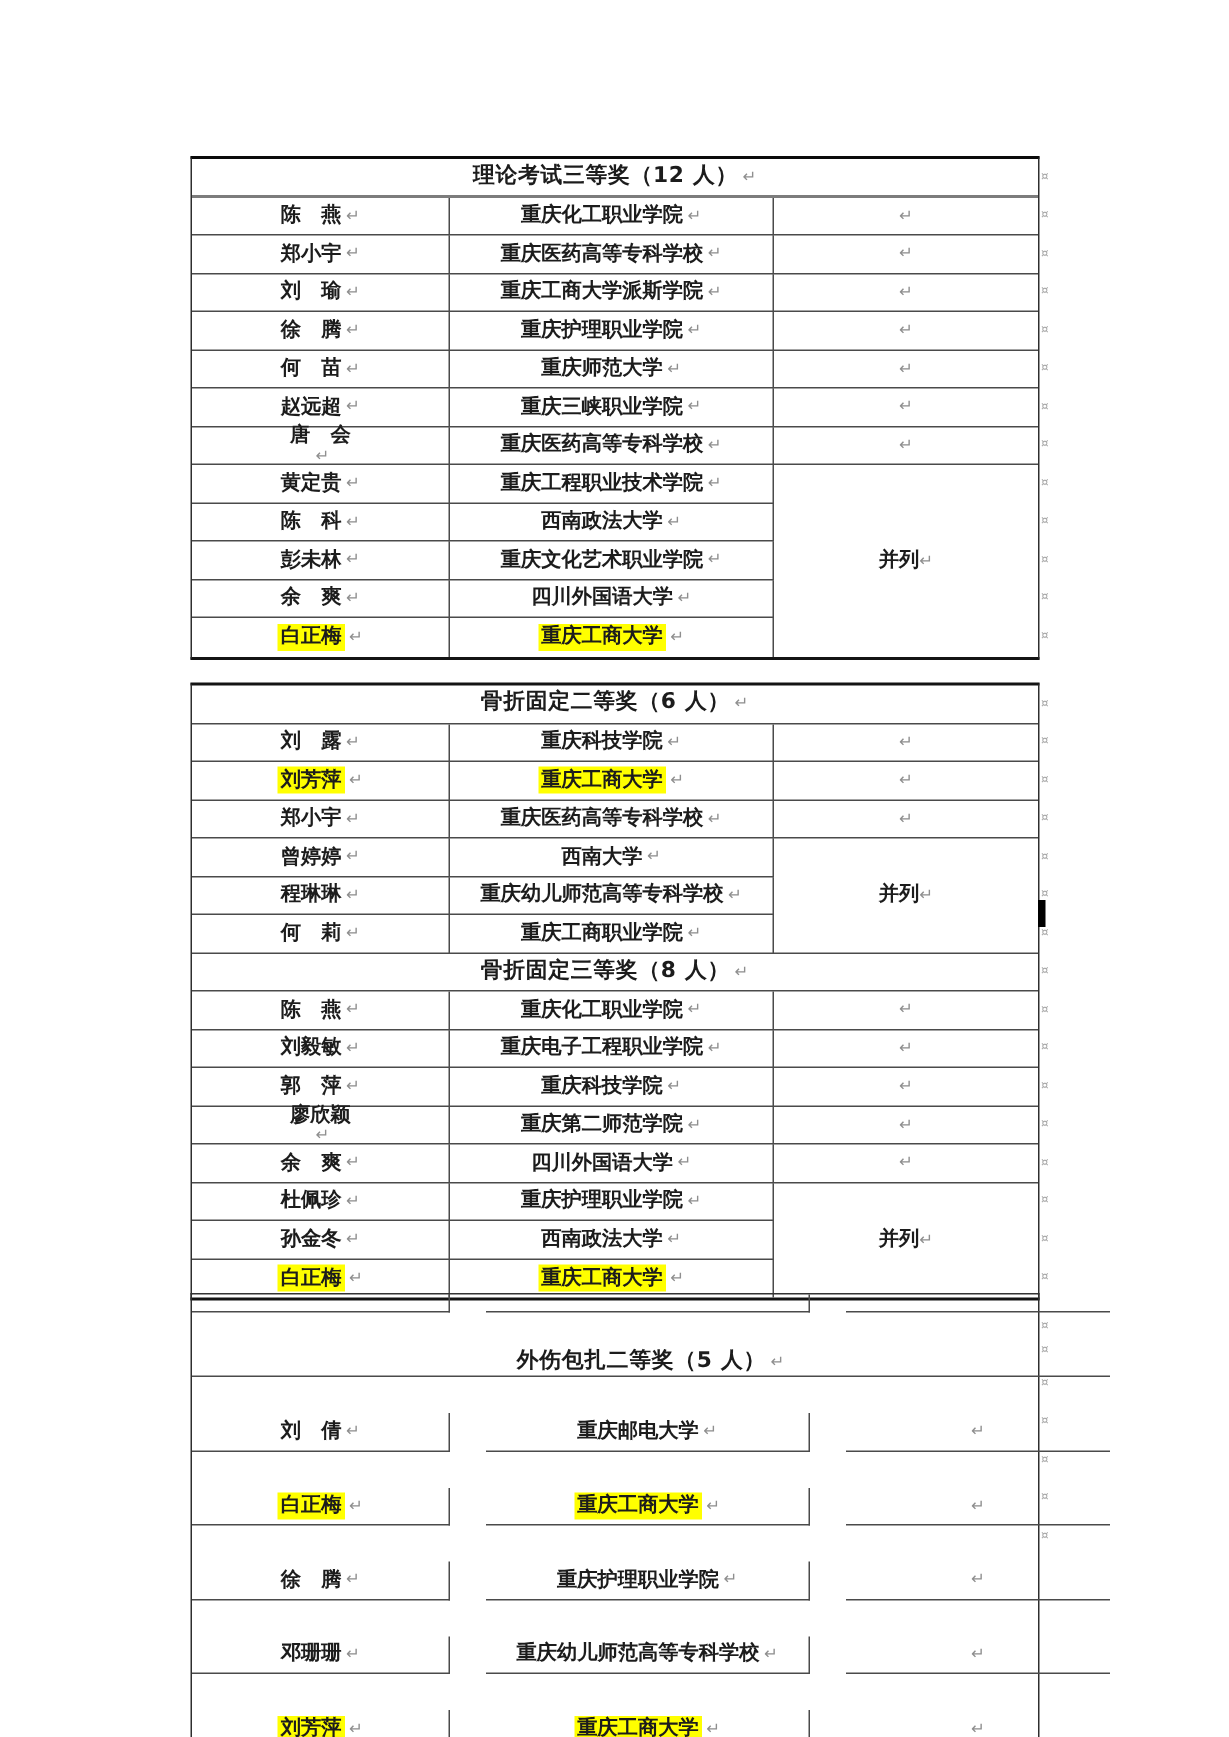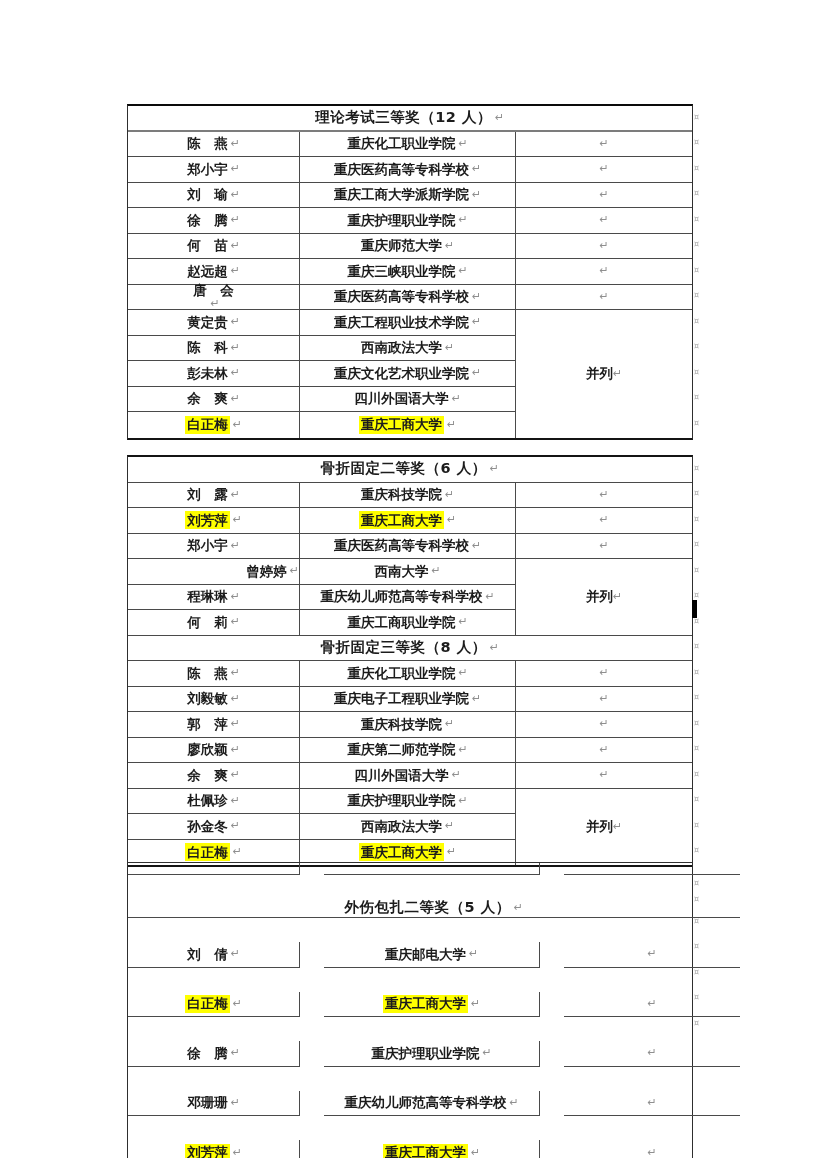--- a/index.html
+++ b/index.html
@@ -198,21 +198,21 @@
       <span>郑小宇</span>
       <span class="pil">↵</span>
     </div>
     <div class="cell c2" style="grid-area: 4 / 2;">
       <span>重庆医药高等专科学校</span>
       <span class="pil">↵</span>
     </div>
     <div class="cell c3 note" style="grid-area: 4 / 3;">
       <span class="pil">↵</span>
     </div>
-    <div class="cell c1" style="grid-area: 5 / 1; justify-content: flex-end;">
+    <div class="cell c1" style="grid-area: 5 / 1;">
       <span>曾婷婷</span>
       <span class="pil">↵</span>
     </div>
     <div class="cell c2" style="grid-area: 5 / 2;">
       <span>西南大学</span>
       <span class="pil">↵</span>
     </div>
     <div class="cell c3 note" style="grid-area: 5 / 3 / span 3;">
       <span>并列</span>
       <span class="pil">↵</span>
@@ -263,21 +263,21 @@
       <span>郭　萍</span>
       <span class="pil">↵</span>
     </div>
     <div class="cell c2" style="grid-area: 11 / 2;">
       <span>重庆科技学院</span>
       <span class="pil">↵</span>
     </div>
     <div class="cell c3 note" style="grid-area: 11 / 3;">
       <span class="pil">↵</span>
     </div>
-    <div class="cell c1" style="grid-area: 12 / 1;">
+    <div class="cell c1" style="grid-area: 12 / 1; flex-direction: column;">
       <span>廖欣颖</span>
       <span class="pil">↵</span>
     </div>
     <div class="cell c2" style="grid-area: 12 / 2;">
       <span>重庆第二师范学院</span>
       <span class="pil">↵</span>
     </div>
     <div class="cell c3 note" style="grid-area: 12 / 3;">
       <span class="pil">↵</span>
     </div>

